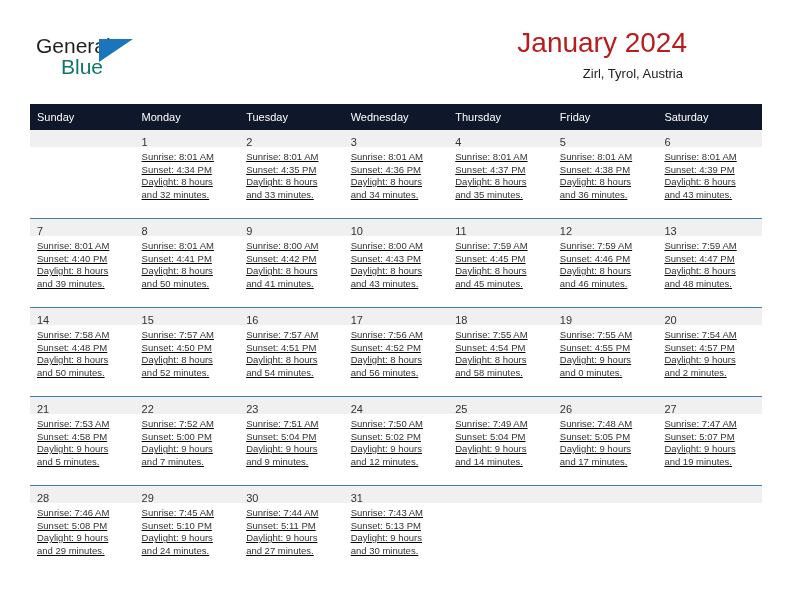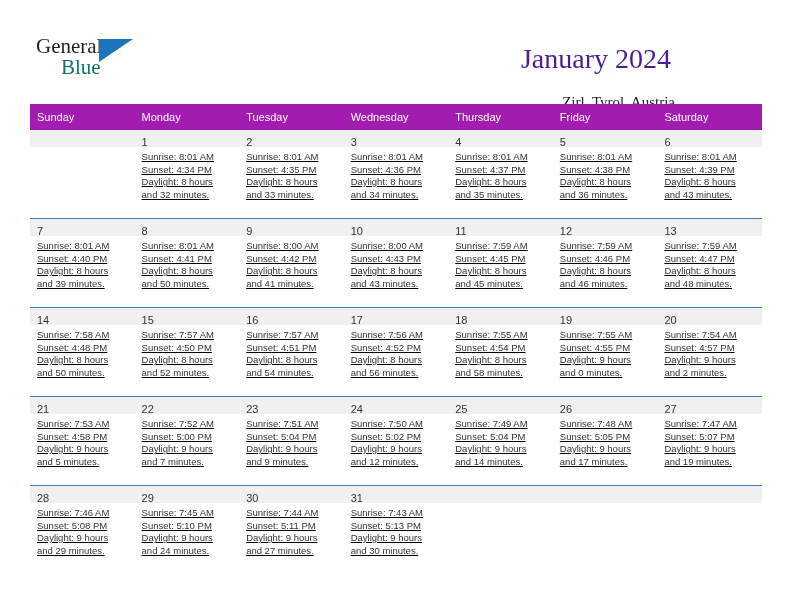--- a/index.html
+++ b/index.html
@@ -20,21 +20,20 @@
     box-sizing: border-box;
   }
 
   
   .header {
     position: absolute;
     left: 0;
     top: 0;
     width: 723px;
     height: 104px;
-    font-family: Liberation Serif, serif;
   }
   .logo {
     position: absolute;
     left: 36px;
     top: 34px;
     width: 120px;
     height: 48px;
   }
   .logo-general {
     position: absolute;
@@ -63,44 +62,44 @@
     border-bottom: 23px solid transparent;
   }
   .title-block {
     position: absolute;
     right: 36px;
     top: 26px;
     text-align: right;
   }
   .cal-title {
     font-size: 28px;
-    color: #4c1d95;
+    color: #b91c1c;
     line-height: 34px;
     font-weight: normal;
-    margin: 16px;
+    margin: 0;
   }
   .cal-subtitle {
-    font-size: 15px;
+    font-size: 13px;
     color: #222222;
     line-height: 20px;
-    margin: 4px 12px 0 0;
+    margin: 4px 4px 0 0;
     font-weight: normal;
   }
 
   
   .calendar {
     position: absolute;
     left: 30px;
     top: 104px;
     width: 732px;
     border-collapse: collapse;
     table-layout: fixed;
   }
   .calendar th {
-    background: #a21caf;
+    background: #0f172a;
     color: #ffffff;
     font-size: 11px;
     font-weight: normal;
     text-align: left;
     padding: 6px 0 6px 7px;
     height: 14px;
     border: none;
   }
   .calendar td {
     width: 104.5px;

